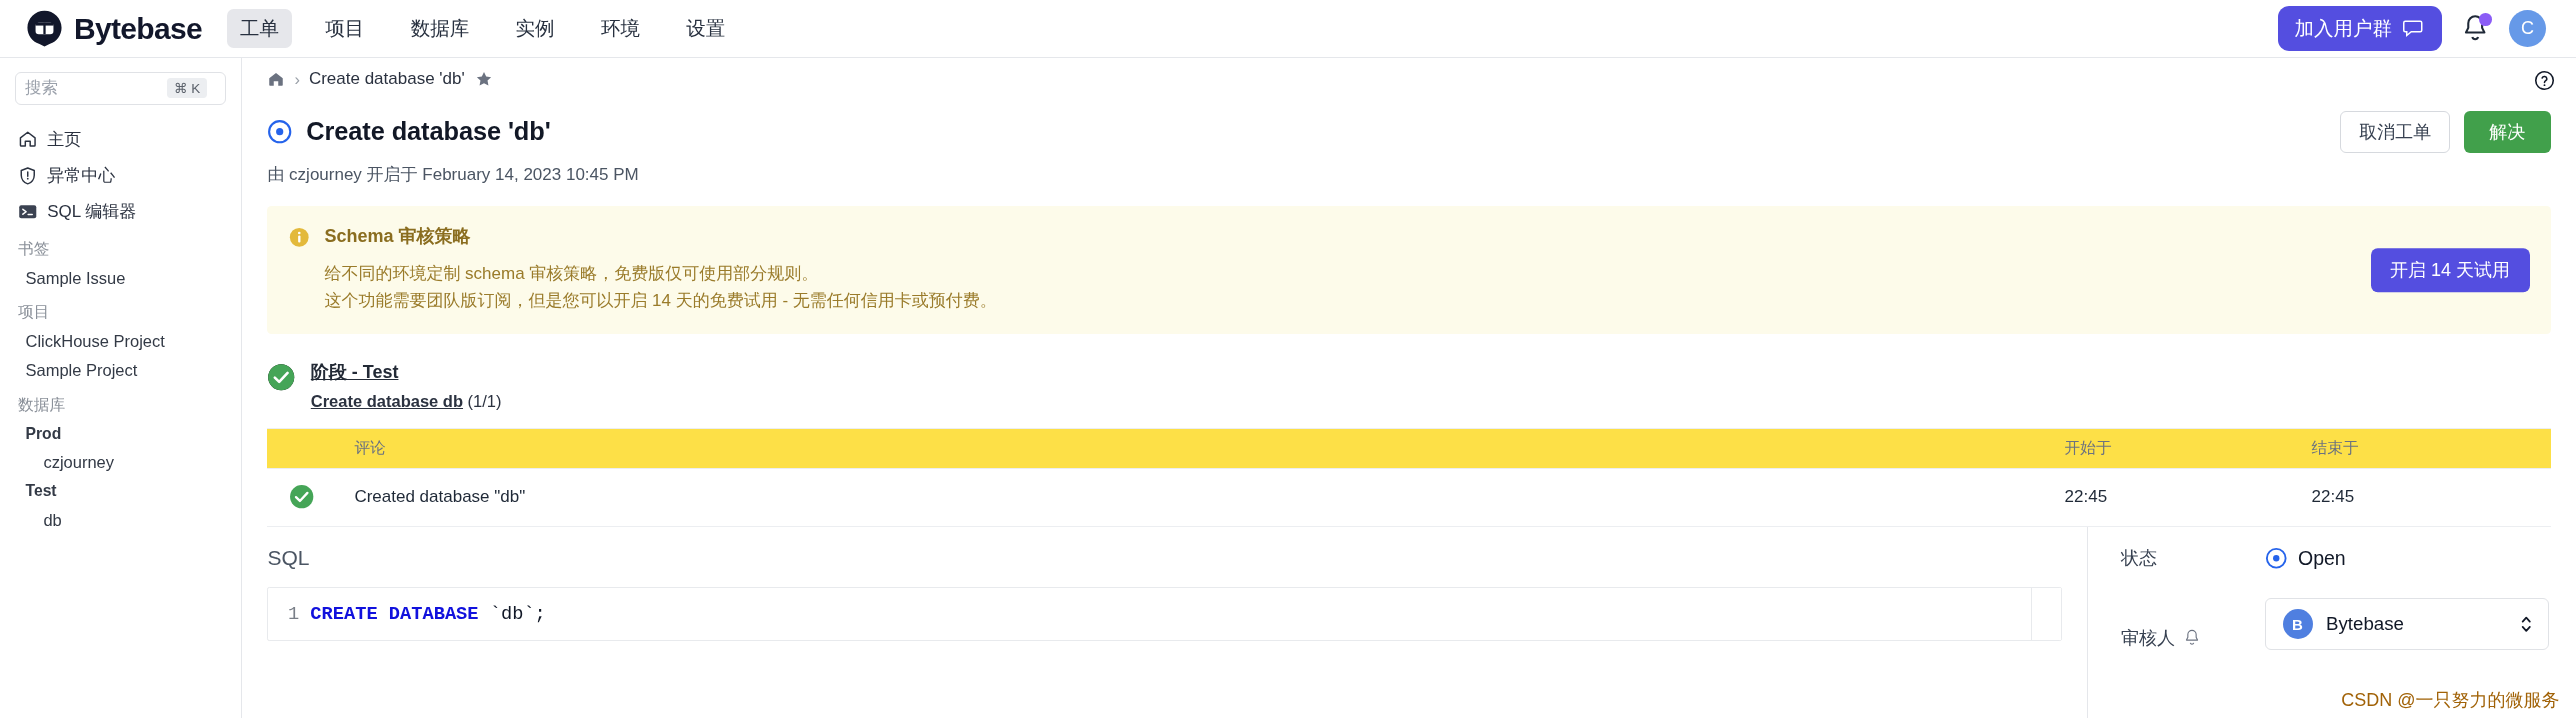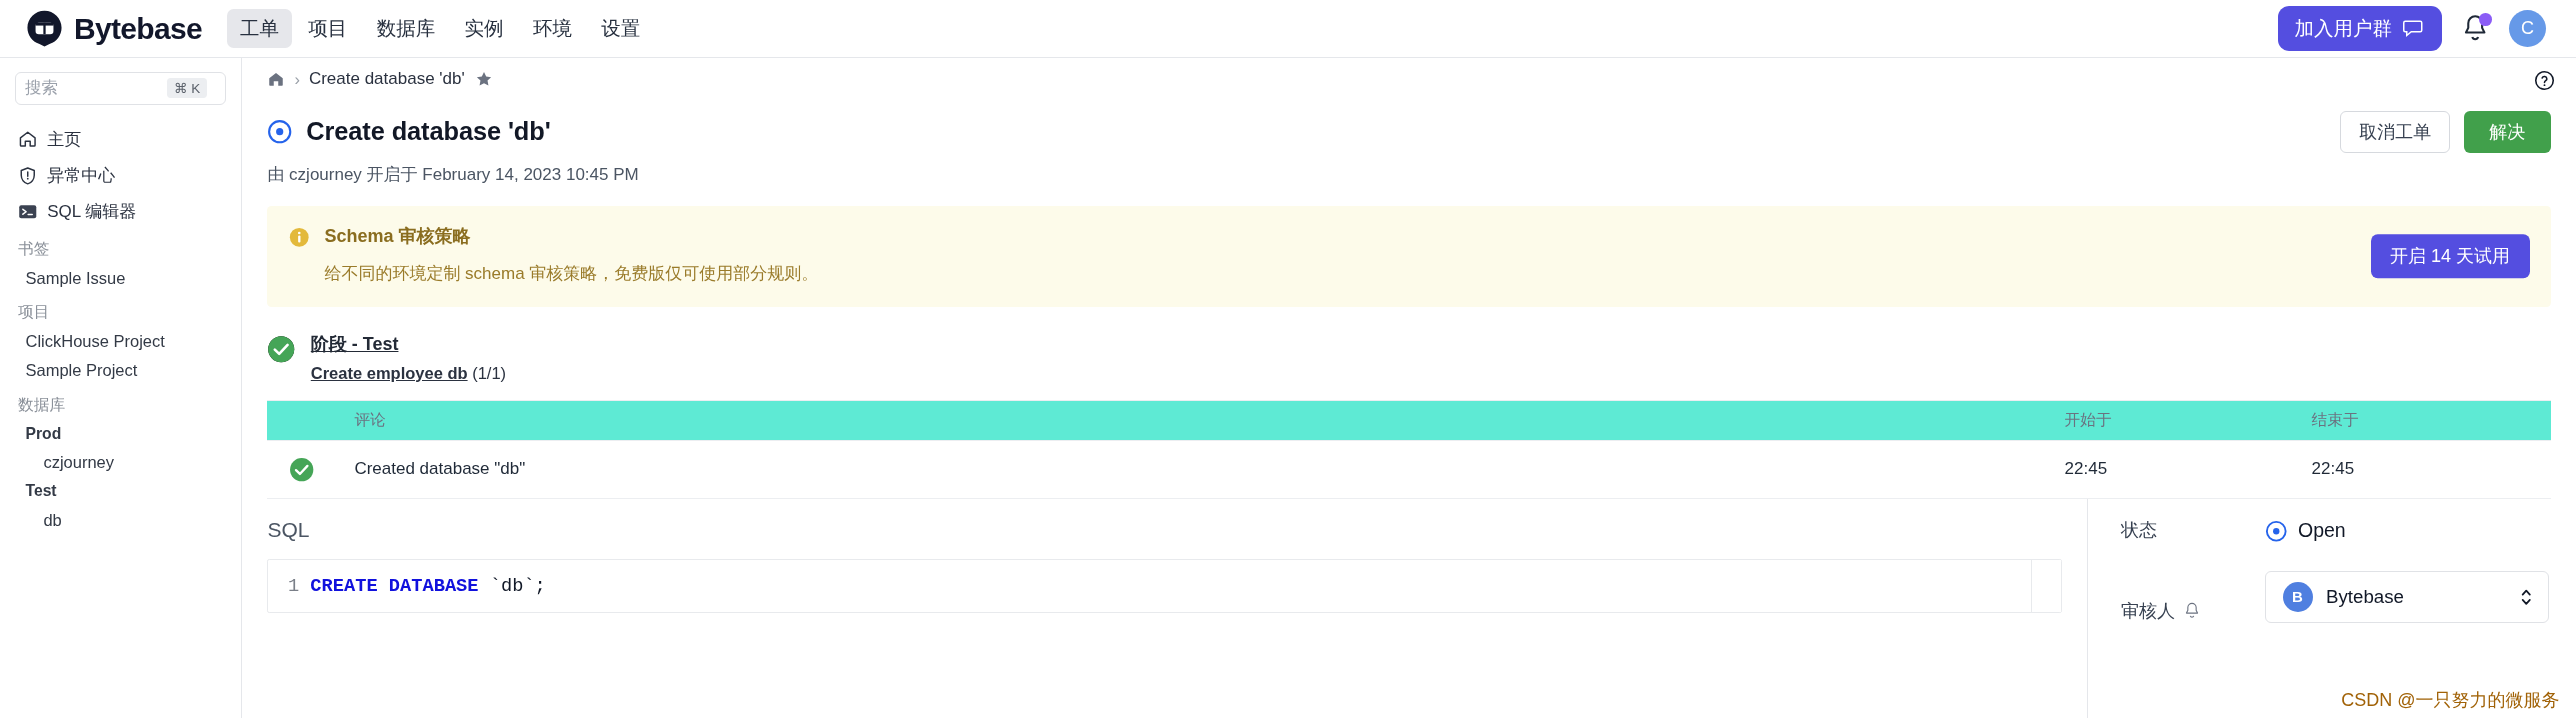--- a/index.html
+++ b/index.html
@@ -22,21 +22,21 @@
     position: relative;
   }
   .brand { display: flex; align-items: center; gap: 9.7px; }
   .brand-mark { width: 39px; height: 39px; flex: none; }
   .brand-name {
     font-size: 30px;
     font-weight: 700;
     letter-spacing: -0.7px;
     color: #12172b;
   }
-  .nav-items { display: flex; align-items: center; margin-left: 25.4px; gap: 4px; }
+  .nav-items { display: flex; align-items: center; margin-left: 25.4px; gap: 21px; }
   .nav-item {
     font-size: 19.5px;
     color: #27303f;
     padding: 6px 12.7px;
     border-radius: 6.7px;
     cursor: pointer;
     white-space: nowrap;
   }
   .nav-item.active { background: #e6e7eb; }
   .nav-right {
@@ -192,21 +192,21 @@
   }
   .stage-task {
     font-size: 16.5px; color: #2b3240; margin-top: 8.2px;
   }
   .stage-task .lnk { text-decoration: underline; font-weight: 700; cursor: pointer; }
 
   
   .tbl { margin: 0 25.4px; border-top: 0.7px solid #eceef1; }
   .tbl-head {
     display: flex; align-items: center;
-    background: #5eead4;
+    background: #fde047;
     height: 40px;
     border-bottom: 0.7px solid #eceef1;
   }
   .tbl-row {
     display: flex; align-items: center;
     height: 58px;
     border-bottom: 0.7px solid #eceef1;
     background: #fff;
   }
   .c-status { width: 69px; flex: none; display: flex; justify-content: center; }
@@ -393,34 +393,35 @@
 
     <div class="banner">
       <svg class="banner-ico" viewBox="0 0 24 24">
         <circle cx="12" cy="12" r="10" fill="#e3b93b"></circle>
         <circle cx="12" cy="7.4" r="1.4" fill="#fff"></circle>
         <rect x="10.8" y="10.2" width="2.5" height="7.4" rx="1.1" fill="#fff"></rect>
       </svg>
       <div class="banner-body">
         <div class="banner-title">Schema 审核策略</div>
         <div class="banner-line">给不同的环境定制 schema 审核策略，免费版仅可使用部分规则。</div>
+        <div class="banner-line">这个功能需要团队版订阅，但是您可以开启 14 天的免费试用 - 无需任何信用卡或预付费。</div>
       </div>
       <button class="banner-cta">开启 14 天试用</button>
     </div>
 
     <div class="stage">
       <svg class="stage-ico" viewBox="0 0 24 24">
         <circle cx="12" cy="12" r="11" fill="#46a css"></circle>
         <circle cx="12" cy="12" r="11" fill="#45a557"></circle>
         <path d="M6.6 12.4l3.7 3.6 7.1-7.6" fill="none" stroke="#fff" stroke-width="2.2" stroke-linecap="round" stroke-linejoin="round"></path>
       </svg>
       <div class="stage-body">
         <div class="stage-name">阶段 - Test</div>
         <div class="stage-task">
-          <span class="lnk">Create employee db</span>
+          <span class="lnk">Create database db</span>
           <span>(1/1)</span>
         </div>
       </div>
     </div>
 
     <div class="tbl">
       <div class="tbl-head">
         <div class="c-status th"></div>
         <div class="c-comment th">评论</div>
         <div class="c-start th">开始于</div>

